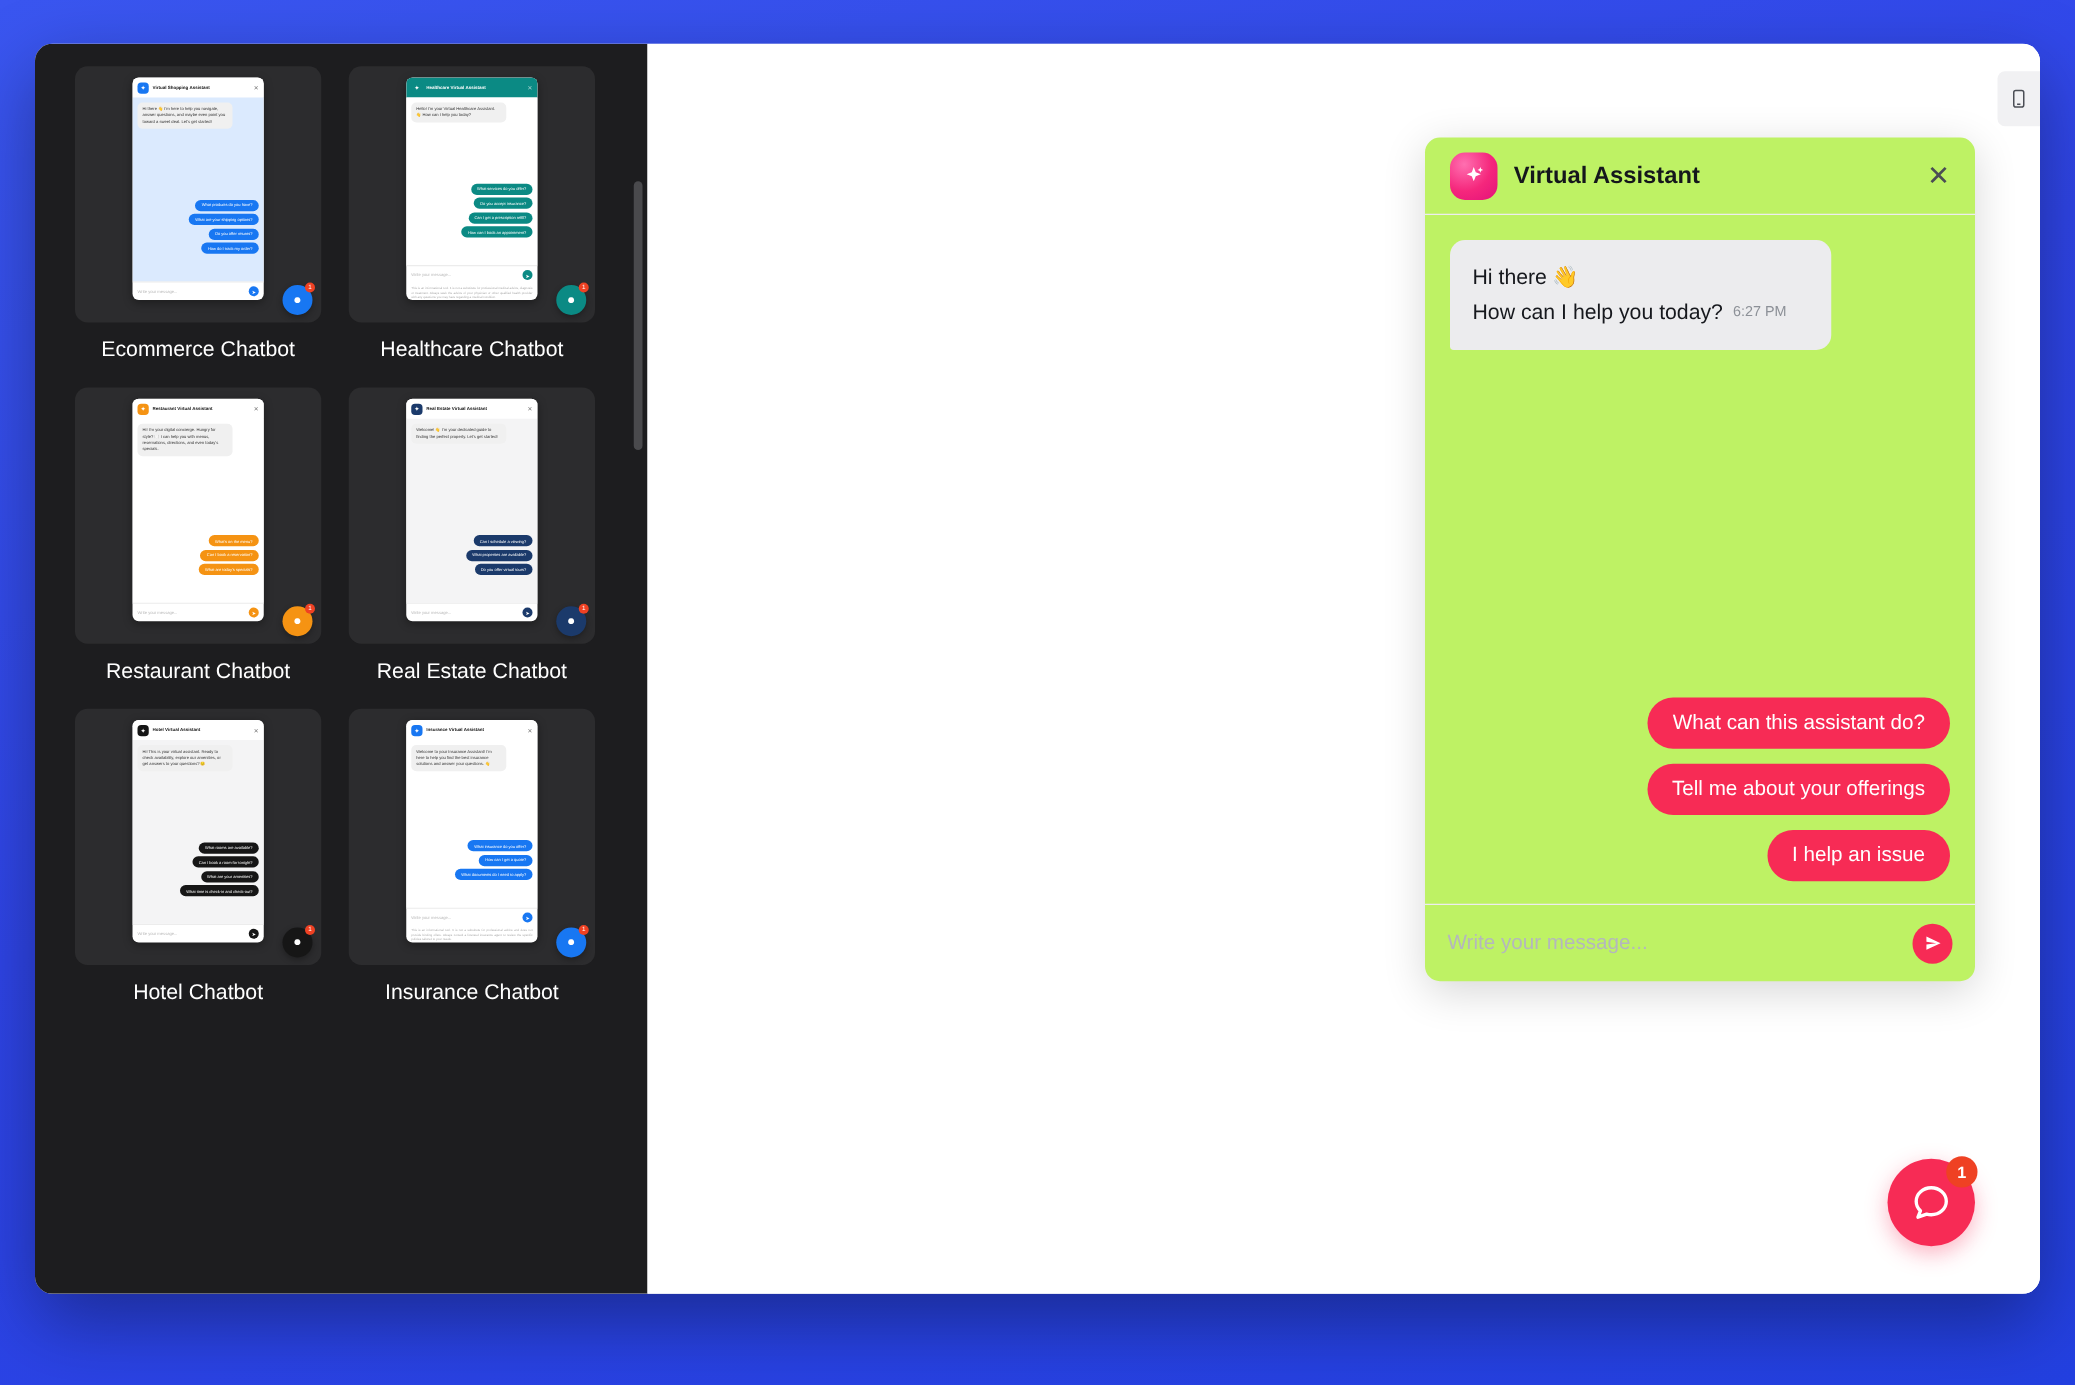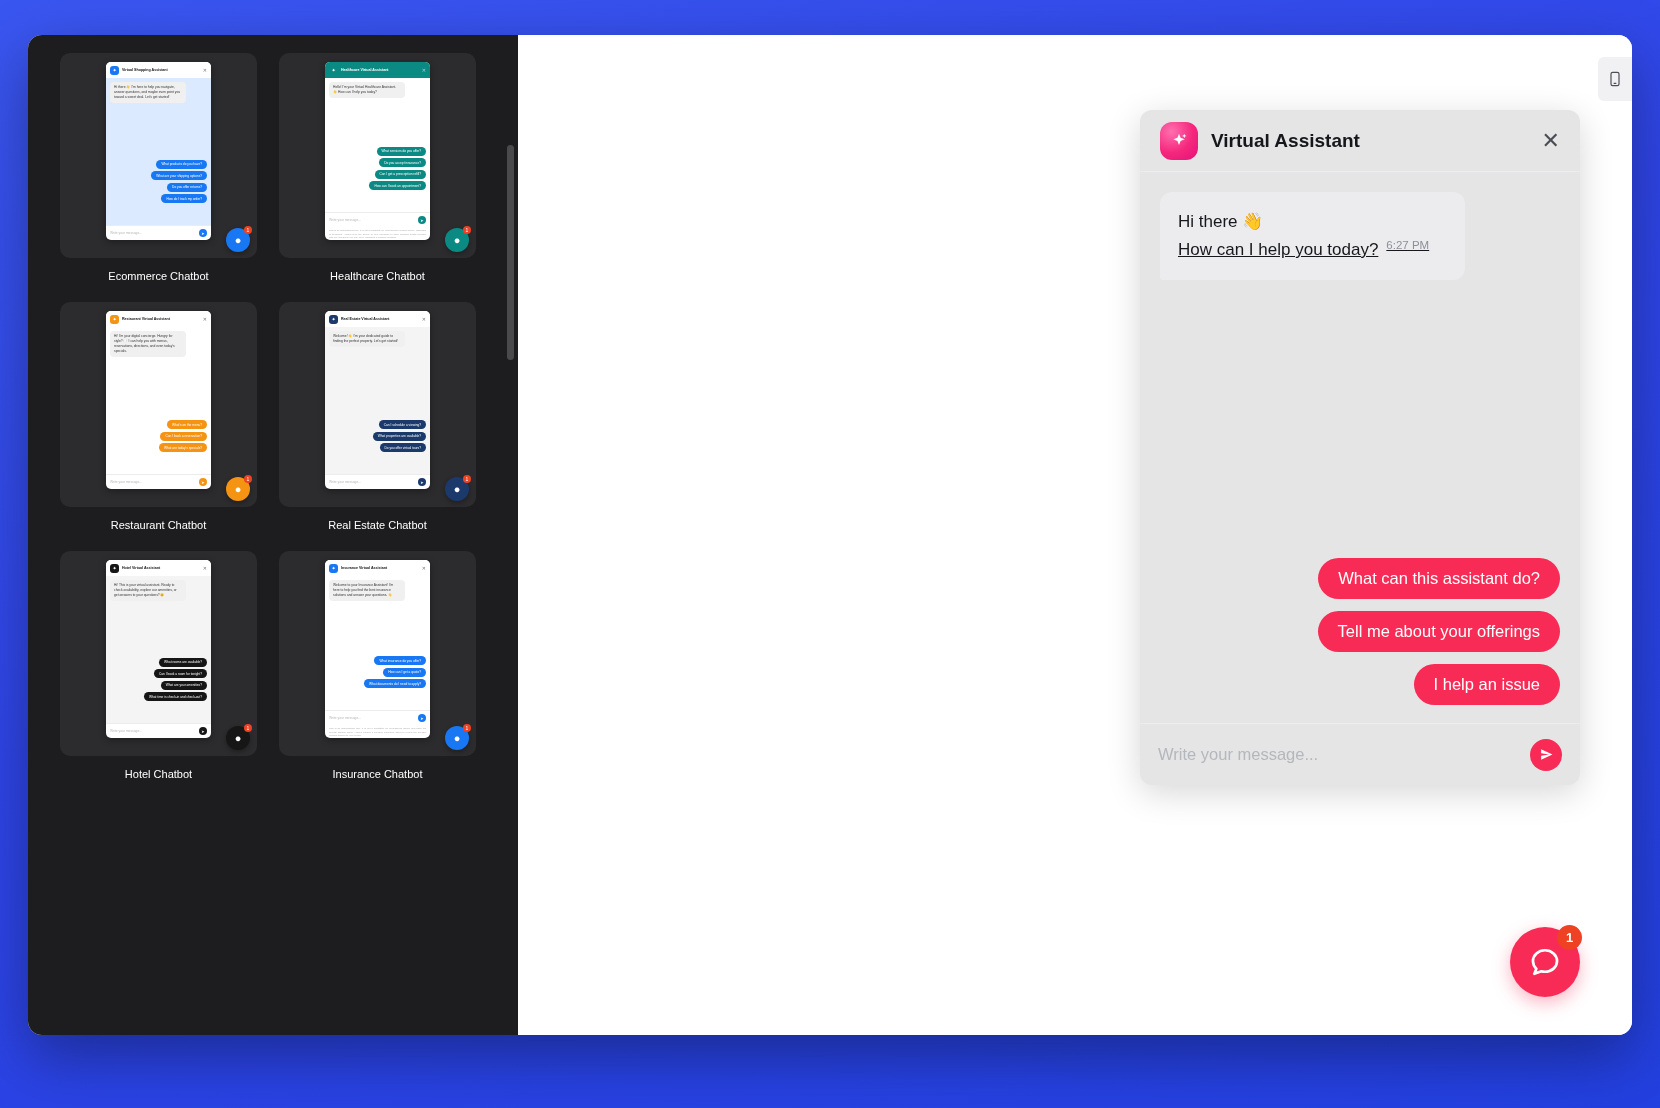--- a/index.html
+++ b/index.html
@@ -62,21 +62,21 @@
   .template-cell { width: 197px; }
   .template-thumb {
     position: relative;
     width: 197px; height: 205px;
     background: #2c2c2e;
     border-radius: 10px;
     overflow: hidden;
   }
   .template-label {
     text-align: center; color: #fff;
-    font-size: 11px; padding: 12px 0 4px;
+    font-size: 17px; padding: 12px 0 4px;
     white-space: nowrap;
   }
 
   
   .mini-win {
     position: absolute; left: 46px; top: 9px;
     width: 105px; height: 178px;
     background: #fff; border-radius: 5px;
     overflow: hidden;
     box-shadow: 0 2px 7px rgba(0,0,0,.35);
@@ -173,21 +173,21 @@
     border-radius: 6px 0 0 6px;
     display: flex; align-items: center; justify-content: center;
     cursor: pointer; color: #4c4f56;
   }
 
   
   .widget {
     position: absolute;
     right: 52px; top: 75px;
     width: 440px; height: 675px;
-    background: #e5e5e5;
+    background: #bef264;
     border-radius: 12px;
     box-shadow: 0 8px 34px rgba(0,0,0,.16);
     display: flex; flex-direction: column;
     overflow: hidden;
   }
   .widget-head {
     height: 62px; flex: 0 0 62px;
     display: flex; align-items: center; gap: 13px;
     padding: 0 20px;
     border-bottom: 1px solid #ededef;
@@ -461,21 +461,21 @@
               <path d="M18.3 3.2l.75 1.95 1.95.75-1.95.75-.75 1.95-.75-1.95L15.6 5.9l1.95-.75z"></path>
             </svg>
           </div>
           <div class="widget-name">Virtual Assistant</div>
           <div class="widget-close">✕</div>
         </div>
 
         <div class="widget-body">
           <div class="bot-bubble">
             <div>Hi there 👋</div>
-            <div style="display:flex;align-items:flex-start;text-decoration:underline;">
+            <div style="display:flex;align-items:center;">
               <span>How can I help you today?</span>
               <span class="bubble-time">6:27 PM</span>
             </div>
           </div>
 
           <div class="quick-replies" id="quick-replies">
               <button class="quick-reply" style="background: rgb(247, 43, 85);">What can this assistant do?</button>
               <button class="quick-reply" style="background: rgb(247, 43, 85);">Tell me about your offerings</button>
               <button class="quick-reply" style="background: rgb(247, 43, 85);">I help an issue</button>
             </div>

